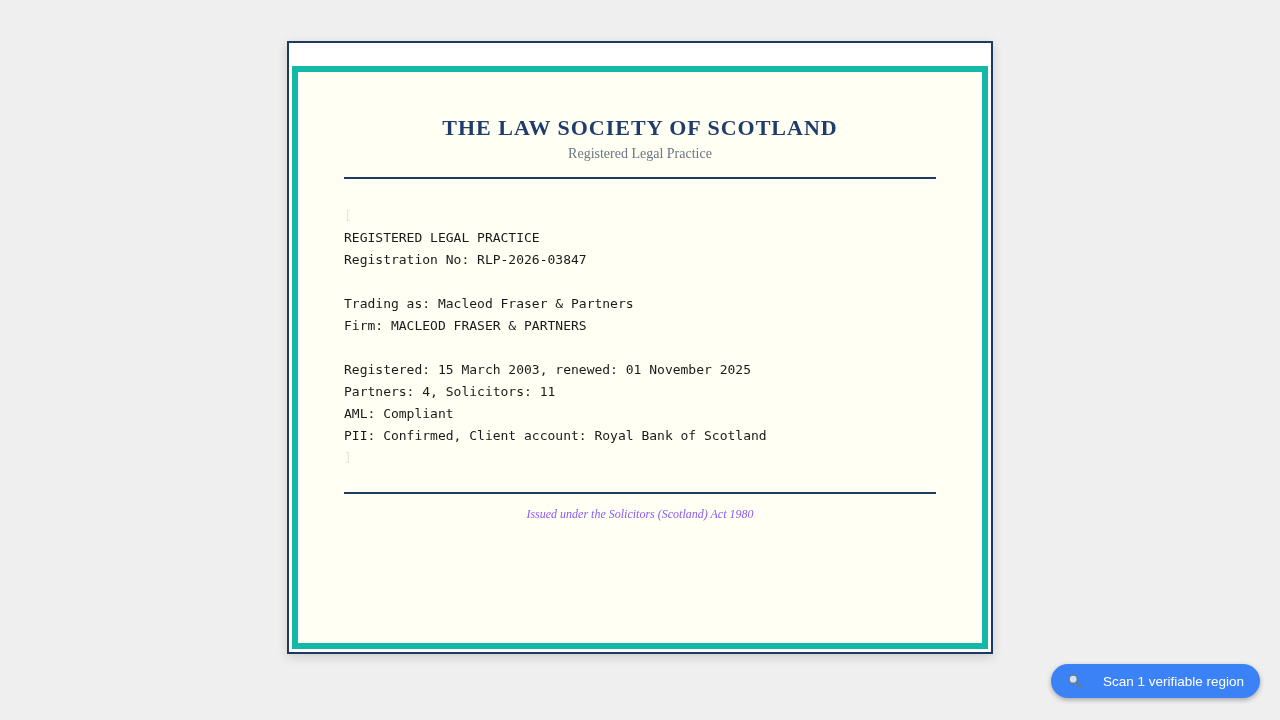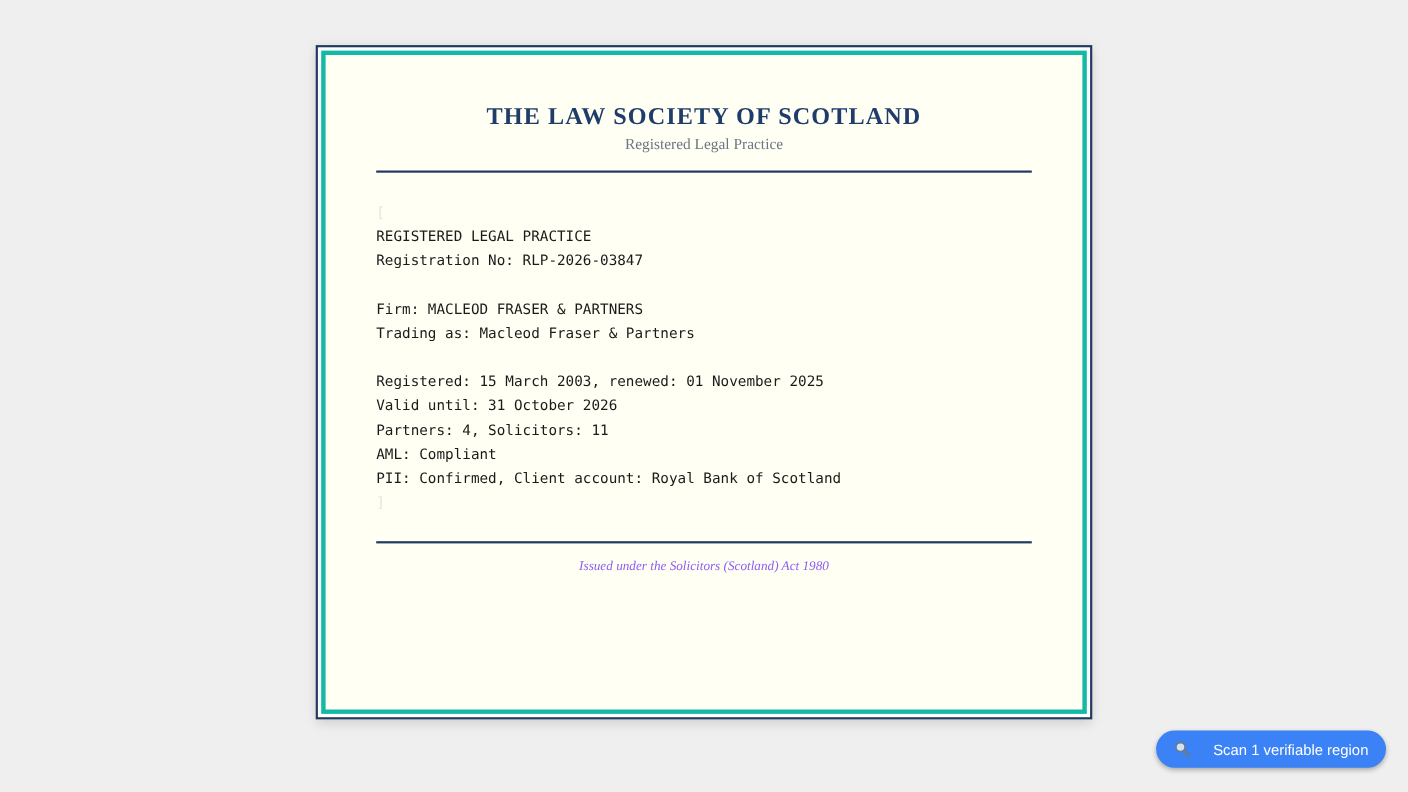--- a/index.html
+++ b/index.html
@@ -23,24 +23,25 @@
     top: 41px;
     width: 702px;
     height: 609px;
     background: #ffffff;
     border: 2px solid #1e3a5f;
     box-shadow: 0 3px 10px rgba(0,0,0,0.14);
   }
   .cert-inner {
     position: absolute;
     inset: 3px;
-    border: 4px solid #14b8a6;
+    border: 6px solid #14b8a6;
     background: #fffff4;
     padding: 0 46px;
     box-sizing: border-box;
+    margin-top: 20px;
   }
   
   .cert-title {
     margin: 44px 0 0 0;
     text-align: center;
     font-family: "Liberation Serif", serif;
     font-weight: bold;
     font-size: 22px;
     line-height: 24px;
     letter-spacing: 1px;
@@ -126,25 +127,24 @@
 
       <div class="cert-subtitle">Registered Legal Practice</div>
 
       <hr class="divider">
 
       <div class="reg-block">
           <div class="reg-line faint">[</div>
           <div class="reg-line">REGISTERED LEGAL PRACTICE</div>
           <div class="reg-line">Registration No: RLP-2026-03847</div>
           <div class="reg-line">&nbsp;</div>
+          <div class="reg-line">Trading as: Macleod Fraser &amp; Partners</div>
           <div class="reg-line">Firm: MACLEOD FRASER &amp; PARTNERS</div>
-          <div class="reg-line">Trading as: Macleod Fraser &amp; Partners</div>
           <div class="reg-line">&nbsp;</div>
           <div class="reg-line">Registered: 15 March 2003, renewed: 01 November 2025</div>
-          <div class="reg-line">Valid until: 31 October 2026</div>
           <div class="reg-line">Partners: 4, Solicitors: 11</div>
           <div class="reg-line">AML: Compliant</div>
           <div class="reg-line">PII: Confirmed, Client account: Royal Bank of Scotland</div>
           <div class="reg-line faint">]</div>
         </div>
 
       <hr class="divider-bottom">
 
       <div class="cert-footer">
         <div>Issued under the Solicitors (Scotland) Act 1980</div>

